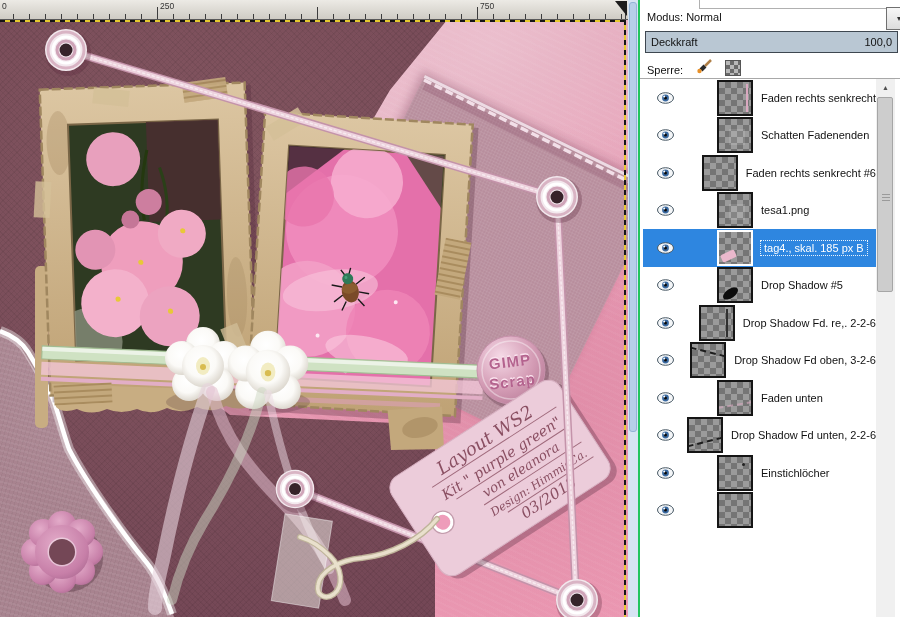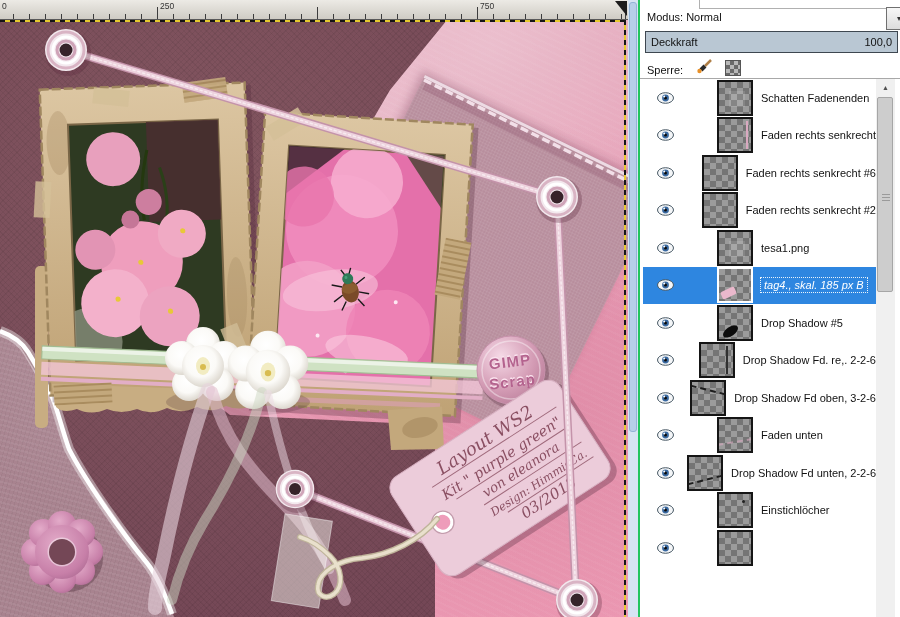--- a/index.html
+++ b/index.html
@@ -85,21 +85,21 @@
   .layer-row.selected{background:#2e86e0;color:#fff;}
   .eye{width:20px;display:flex;align-items:center;}
   .link-spacer{width:40px;}
   .thumb{width:32px;height:32px;border:2px solid #151515;position:relative;overflow:hidden;flex:none;
     background-color:#9b9b9b;
     background-image:linear-gradient(45deg,#757575 25%,transparent 25%,transparent 75%,#757575 75%),
       linear-gradient(45deg,#757575 25%,transparent 25%,transparent 75%,#757575 75%);
     background-size:12px 12px;background-position:0 0,6px 6px;}
   .layer-row.selected .thumb{border-color:#fff;}
   .label{margin-left:8px;white-space:nowrap;font-size:11px;}
-  .layer-row.selected .label{outline:1px dotted rgba(255,255,255,.9);padding:1px 3px;font-style:italic;}
+  .layer-row.selected .label{outline:1px dotted rgba(255,255,255,.9);padding:1px 3px;}
   .mark{position:absolute;inset:0;}
   .mark-vline-pink::after{content:"";position:absolute;right:3px;top:2px;bottom:2px;width:2px;background:#d9a9c0;}
   .mark-vline-dark::after{content:"";position:absolute;right:5px;top:2px;bottom:2px;width:2px;background:#303030;}
   .mark-tag-pink::after{content:"";position:absolute;left:2px;bottom:4px;width:15px;height:8px;background:#eab8cc;transform:rotate(-25deg);border-radius:2px;}
   .mark-blob-black::after{content:"";position:absolute;left:3px;bottom:3px;width:17px;height:9px;background:#0d0d0d;transform:rotate(-35deg);border-radius:50%;}
   .mark-dash-top-pink::after{content:"";position:absolute;left:-2px;right:-2px;top:7px;border-top:2px dashed #d9a9c0;transform:rotate(12deg);}
   .mark-dash-top-dark::after{content:"";position:absolute;left:-2px;right:-2px;top:7px;border-top:2px dashed #1d1d1d;transform:rotate(14deg);}
   .mark-dash-bottom-pink::after{content:"";position:absolute;left:-2px;right:-2px;bottom:8px;border-top:2px dashed #d9a9c0;opacity:.6;transform:rotate(-10deg);}
   .mark-dash-bottom-dark::after{content:"";position:absolute;left:-2px;right:-2px;bottom:8px;border-top:2px dashed #1d1d1d;transform:rotate(-14deg);}
   .mark-dot::after{content:"";position:absolute;right:6px;top:6px;width:3px;height:3px;background:#222;border-radius:50%;}
@@ -431,68 +431,53 @@
     <span class="eye">
       <svg width="17" height="12" viewBox="0 0 17 12">
         <ellipse cx="8.5" cy="6" rx="8" ry="5.3" fill="#f4f6f8" stroke="#4a5a66" stroke-width="1"></ellipse>
         <circle cx="8.5" cy="6" r="3.4" fill="#3868a0"></circle>
         <circle cx="8.5" cy="6" r="1.5" fill="#0a0a0a"></circle>
         <circle cx="7.2" cy="4.6" r="1" fill="#ffffff"></circle>
       </svg>
     </span>
     <span class="link-spacer"></span>
     <span class="thumb">
+            <i class="mark mark-vline-pink"></i>
+          </span>
+    <span class="label">Faden rechts senkrecht</span>
+  </div>
+        <div class="layer-row">
+    <span class="eye">
+      <svg width="17" height="12" viewBox="0 0 17 12">
+        <ellipse cx="8.5" cy="6" rx="8" ry="5.3" fill="#f4f6f8" stroke="#4a5a66" stroke-width="1"></ellipse>
+        <circle cx="8.5" cy="6" r="3.4" fill="#3868a0"></circle>
+        <circle cx="8.5" cy="6" r="1.5" fill="#0a0a0a"></circle>
+        <circle cx="7.2" cy="4.6" r="1" fill="#ffffff"></circle>
+      </svg>
+    </span>
+    <span class="link-spacer"></span>
+    <span class="thumb">
             <i class="mark mark-faint"></i>
           </span>
     <span class="label">Schatten Fadenenden</span>
   </div>
         <div class="layer-row">
     <span class="eye">
       <svg width="17" height="12" viewBox="0 0 17 12">
         <ellipse cx="8.5" cy="6" rx="8" ry="5.3" fill="#f4f6f8" stroke="#4a5a66" stroke-width="1"></ellipse>
         <circle cx="8.5" cy="6" r="3.4" fill="#3868a0"></circle>
         <circle cx="8.5" cy="6" r="1.5" fill="#0a0a0a"></circle>
         <circle cx="7.2" cy="4.6" r="1" fill="#ffffff"></circle>
       </svg>
     </span>
     <span class="link-spacer"></span>
     <span class="thumb">
-            <i class="mark mark-vline-pink"></i>
-          </span>
-    <span class="label">Faden rechts senkrecht</span>
-  </div>
-        <div class="layer-row">
-    <span class="eye">
-      <svg width="17" height="12" viewBox="0 0 17 12">
-        <ellipse cx="8.5" cy="6" rx="8" ry="5.3" fill="#f4f6f8" stroke="#4a5a66" stroke-width="1"></ellipse>
-        <circle cx="8.5" cy="6" r="3.4" fill="#3868a0"></circle>
-        <circle cx="8.5" cy="6" r="1.5" fill="#0a0a0a"></circle>
-        <circle cx="7.2" cy="4.6" r="1" fill="#ffffff"></circle>
-      </svg>
-    </span>
-    <span class="link-spacer"></span>
-    <span class="thumb">
             <i class="mark"></i>
           </span>
     <span class="label">Faden rechts senkrecht #6</span>
-  </div>
-        <div class="layer-row">
-    <span class="eye">
-      <svg width="17" height="12" viewBox="0 0 17 12">
-        <ellipse cx="8.5" cy="6" rx="8" ry="5.3" fill="#f4f6f8" stroke="#4a5a66" stroke-width="1"></ellipse>
-        <circle cx="8.5" cy="6" r="3.4" fill="#3868a0"></circle>
-        <circle cx="8.5" cy="6" r="1.5" fill="#0a0a0a"></circle>
-        <circle cx="7.2" cy="4.6" r="1" fill="#ffffff"></circle>
-      </svg>
-    </span>
-    <span class="link-spacer"></span>
-    <span class="thumb">
-            <i class="mark"></i>
-          </span>
-    <span class="label">Faden rechts senkrecht #2</span>
   </div>
         <div class="layer-row">
     <span class="eye">
       <svg width="17" height="12" viewBox="0 0 17 12">
         <ellipse cx="8.5" cy="6" rx="8" ry="5.3" fill="#f4f6f8" stroke="#4a5a66" stroke-width="1"></ellipse>
         <circle cx="8.5" cy="6" r="3.4" fill="#3868a0"></circle>
         <circle cx="8.5" cy="6" r="1.5" fill="#0a0a0a"></circle>
         <circle cx="7.2" cy="4.6" r="1" fill="#ffffff"></circle>
       </svg>
     </span>

